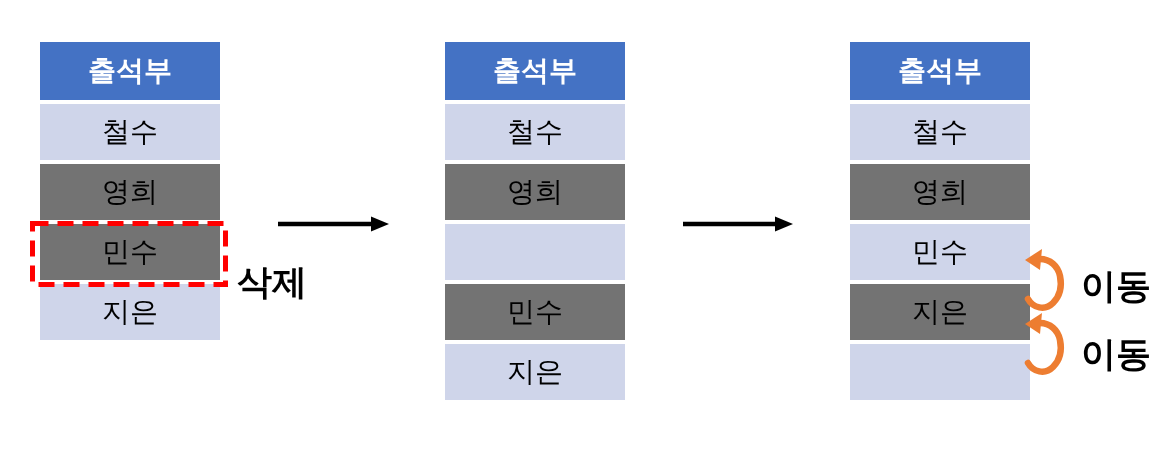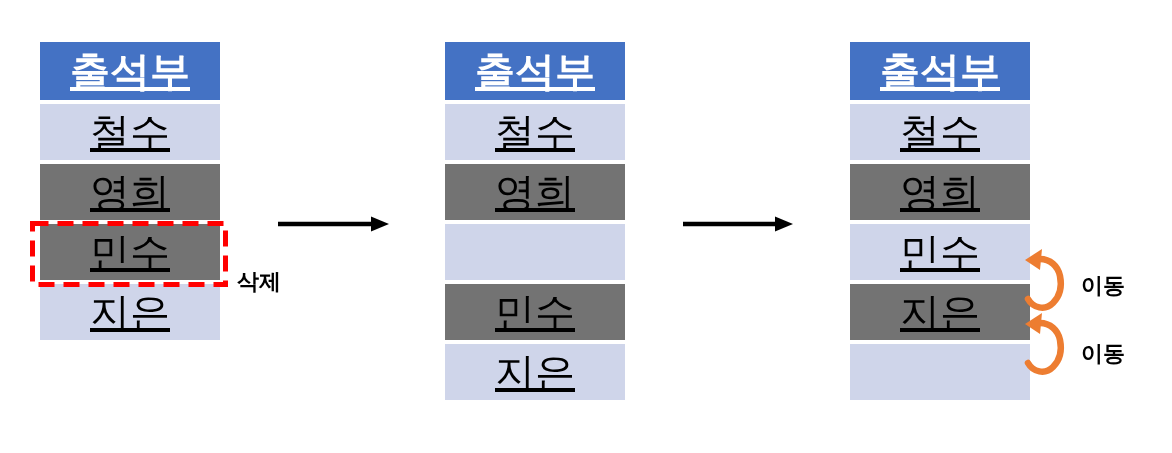--- a/index.html
+++ b/index.html
@@ -14,45 +14,44 @@
   .table {
     position: absolute;
     top: 42px;
     width: 180px;
   }
   .cell {
     height: 56px;
     margin-top: 4px;
     line-height: 56px;
     text-align: center;
-    font-size: 40px;
+    font-size: 28px;
     color: #000000;
     font-weight: 400;
-    text-decoration: underline;
   }
   .header {
     height: 58px;
     margin-top: 0;
     line-height: 58px;
     background: #4472C4;
     color: #ffffff;
     font-weight: 700;
   }
   .dark  { background: #CFD5EA; text-align: center; }
   .light { background: #737373; }
   .overlay {
     position: absolute;
     left: 0; top: 0;
     width: 1172px;
     height: 453px;
     pointer-events: none;
   }
   .label {
     position: absolute;
-    font-size: 22px;
+    font-size: 35px;
     font-weight: 700;
     color: #000000;
     line-height: 32px;
     white-space: nowrap;
   }
   .label-delete { left: 237px; top: 266px; }
   .label-move-1 { left: 1081px; top: 270px; }
   .label-move-2 { left: 1081px; top: 338px; }
 </style>
 </head>

